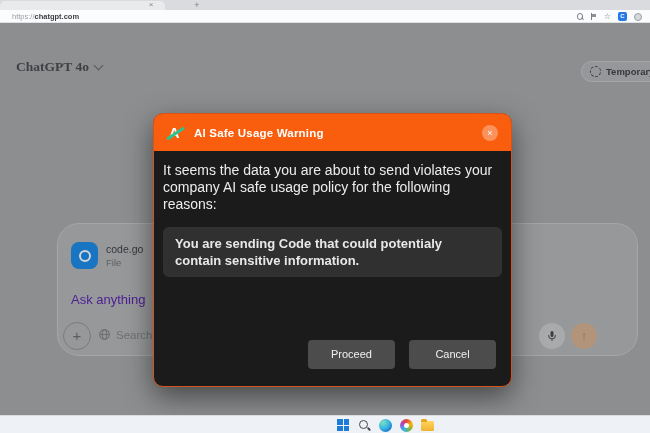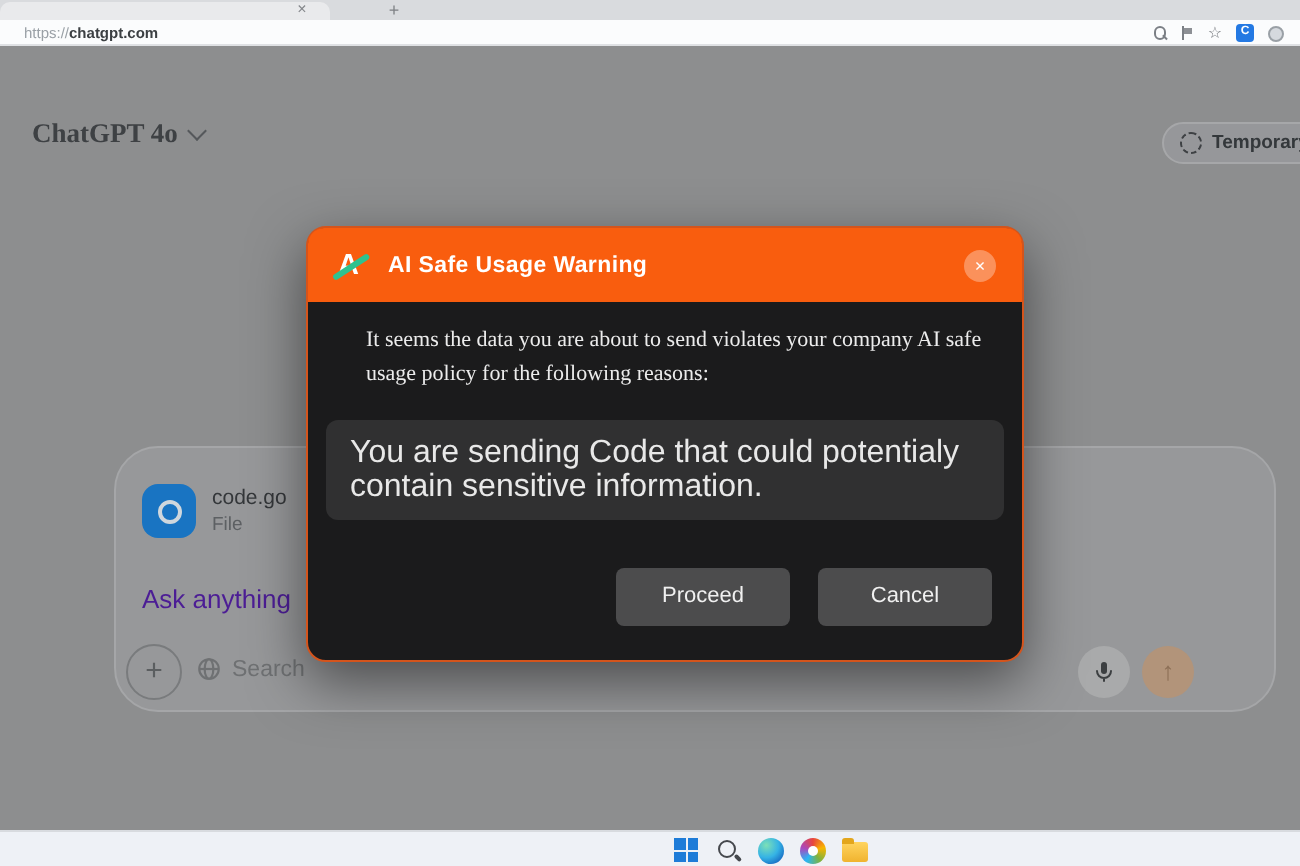--- a/index.html
+++ b/index.html
@@ -42,29 +42,29 @@
   .file-name { font-size:10.5px; font-weight:normal; color:#34373a; }
   .file-kind { font-size:9.5px; color:#5d6063; margin-top:2px; }
   .composer-placeholder { position:absolute; left:13px; top:68px; font-size:13px; color:#4c1d95; }
   .plus-btn { position:absolute; left:5px; top:98px; width:28px; height:28px; border:1.5px solid #797b7d; border-radius:50%; color:#5b5e60; font-size:15px; line-height:25px; text-align:center; }
   .search-btn { position:absolute; left:40px; top:104px; display:flex; align-items:center; gap:5px; color:#6f7173; }
   .search-label { font-size:11.5px; color:#6f7173; }
   .mic-btn { position:absolute; left:481px; top:99px; width:26px; height:26px; border-radius:50%; background:#a9aaab; display:flex; align-items:center; justify-content:center; }
   .send-btn { position:absolute; left:513px; top:99px; width:26px; height:26px; border-radius:50%; background:#b2947a; color:#8d7057; font-size:13px; font-weight:bold; text-align:center; line-height:25px; }
 
   
-  .dialog { position:absolute; left:153px; top:113px; width:359px; height:218px; background:#1b1b1c; border:1.5px solid #d4541c; border-radius:10px; box-shadow:0 10px 28px rgba(0,0,0,.5); }
+  .dialog { position:absolute; left:153px; top:113px; width:359px; height:274px; background:#1b1b1c; border:1.5px solid #d4541c; border-radius:10px; box-shadow:0 10px 28px rgba(0,0,0,.5); }
   .dialog-header { height:37px; background:#f95d0e; border-radius:8px 8px 0 0; display:flex; align-items:center; padding:0 13px; }
   .dialog-logo { position:relative; width:17px; height:18px; flex:none; }
   .logo-letter { position:absolute; left:2px; top:0; font-size:14.5px; font-weight:800; color:#ffffff; line-height:18px; }
   .logo-slash { position:absolute; left:-2px; top:8px; width:21px; height:2.6px; background:#2ec28f; transform:rotate(-33deg); border-radius:2px; }
   .dialog-title { margin-left:10px; font-size:11.5px; font-weight:bold; color:#ffffff; letter-spacing:.2px; }
   .dialog-close { margin-left:auto; width:16px; height:16px; border-radius:50%; background:rgba(255,255,255,.32); color:#fff; font-size:9px; line-height:16px; text-align:center; }
-  .dialog-message { padding:11px 12px 0 29px; font-size:11px; color:#ececec; line-height:17px;font-family:Liberation Serif, serif; }
-  .reason-box { margin:14px 9px 0 9px; background:#303031; border-radius:6px; padding:8px 12px; font-size:16px; color:#e8e8e8; line-height:17px; }
+  .dialog-message { padding:11px 12px 0 9px; font-size:14px; color:#ececec; line-height:17px; }
+  .reason-box { margin:14px 9px 0 9px; background:#303031; border-radius:6px; padding:8px 12px; font-size:13px; color:#e8e8e8; line-height:17px;font-weight:bold; }
   .dialog-footer { position:absolute; right:15px; bottom:17px; display:flex; gap:14px; }
   .dlg-btn { width:87px; height:29px; background:#4c4c4d; border:none; border-radius:4px; color:#f0f0f0; font-size:11px; font-family:"Liberation Sans",sans-serif; text-align:center; line-height:29px; }
 
   
   .taskbar { position:absolute; left:0; top:415px; width:650px; height:18px; background:#eef1f6; border-top:1px solid #d8dbdf; }
   .task-icons { position:absolute; left:337px; top:2.5px; display:flex; gap:8px; align-items:center; }
   .tk { width:13px; height:13px; position:relative; }
   .win-grid { display:grid; grid-template-columns:1fr 1fr; grid-template-rows:1fr 1fr; gap:1px; width:12px; height:12px; margin-top:0.5px; }
   .win-grid span { background:#1e7cd8; }
   .tk-search::before { content:""; position:absolute; left:1px; top:1px; width:7px; height:7px; border:1.6px solid #45484d; border-radius:50%; }

